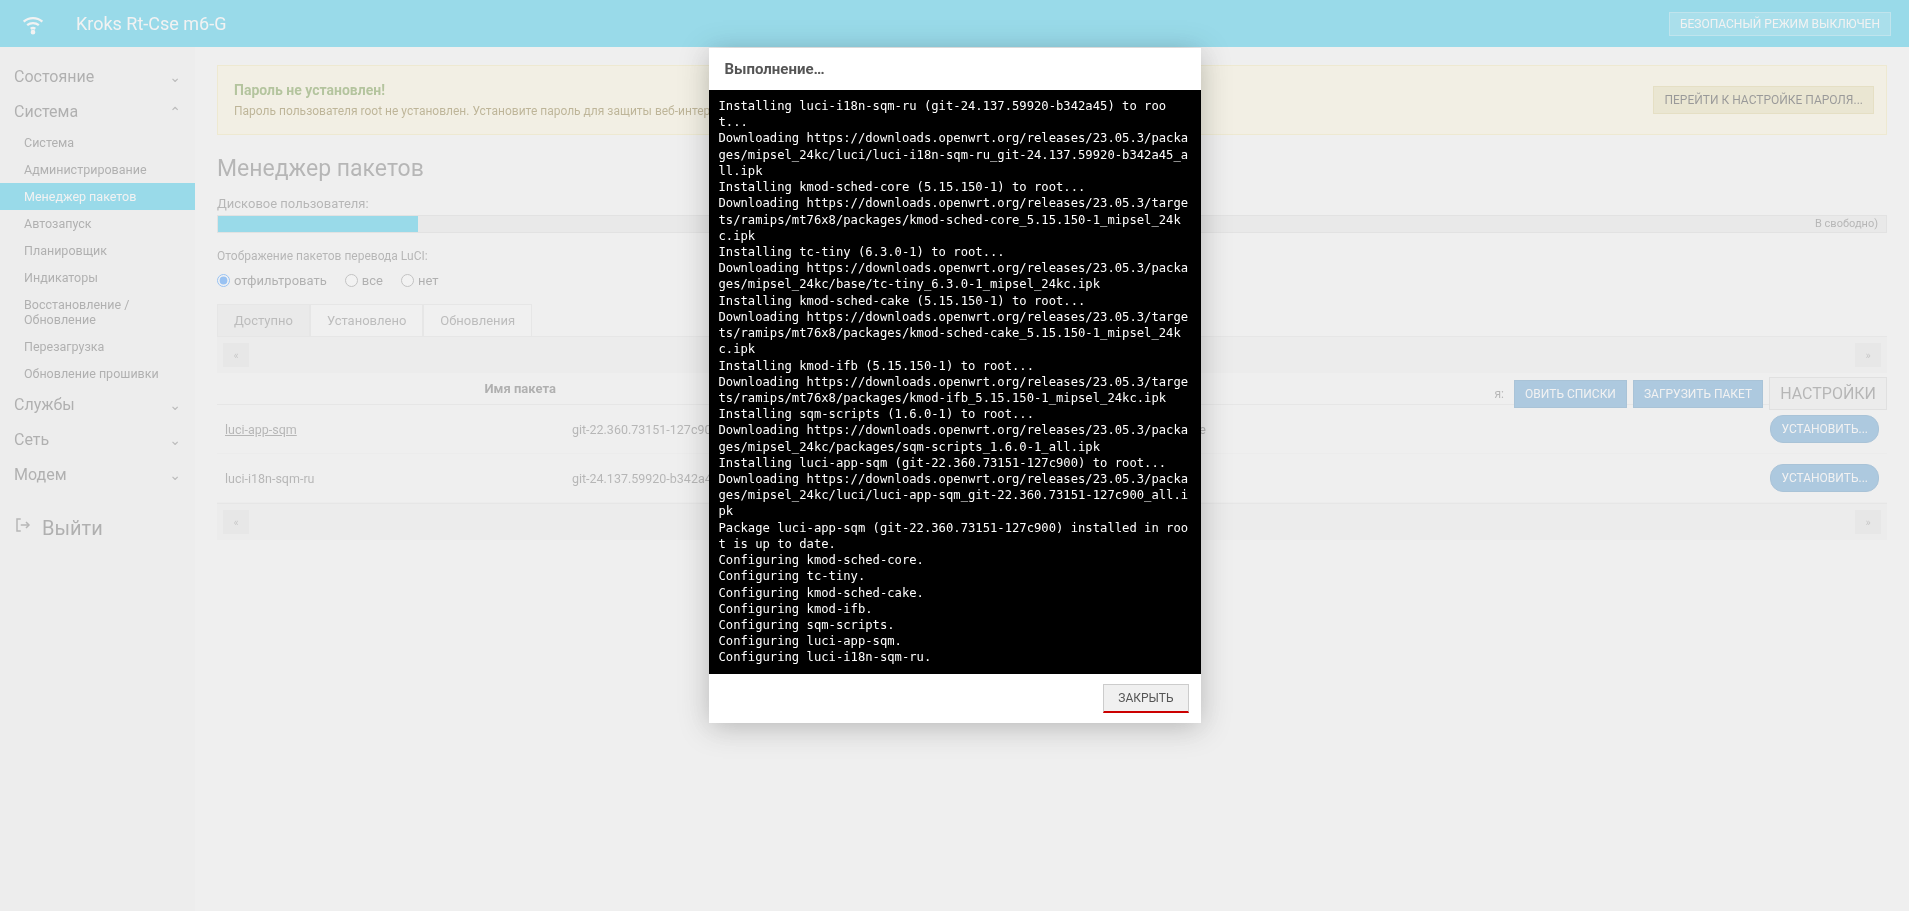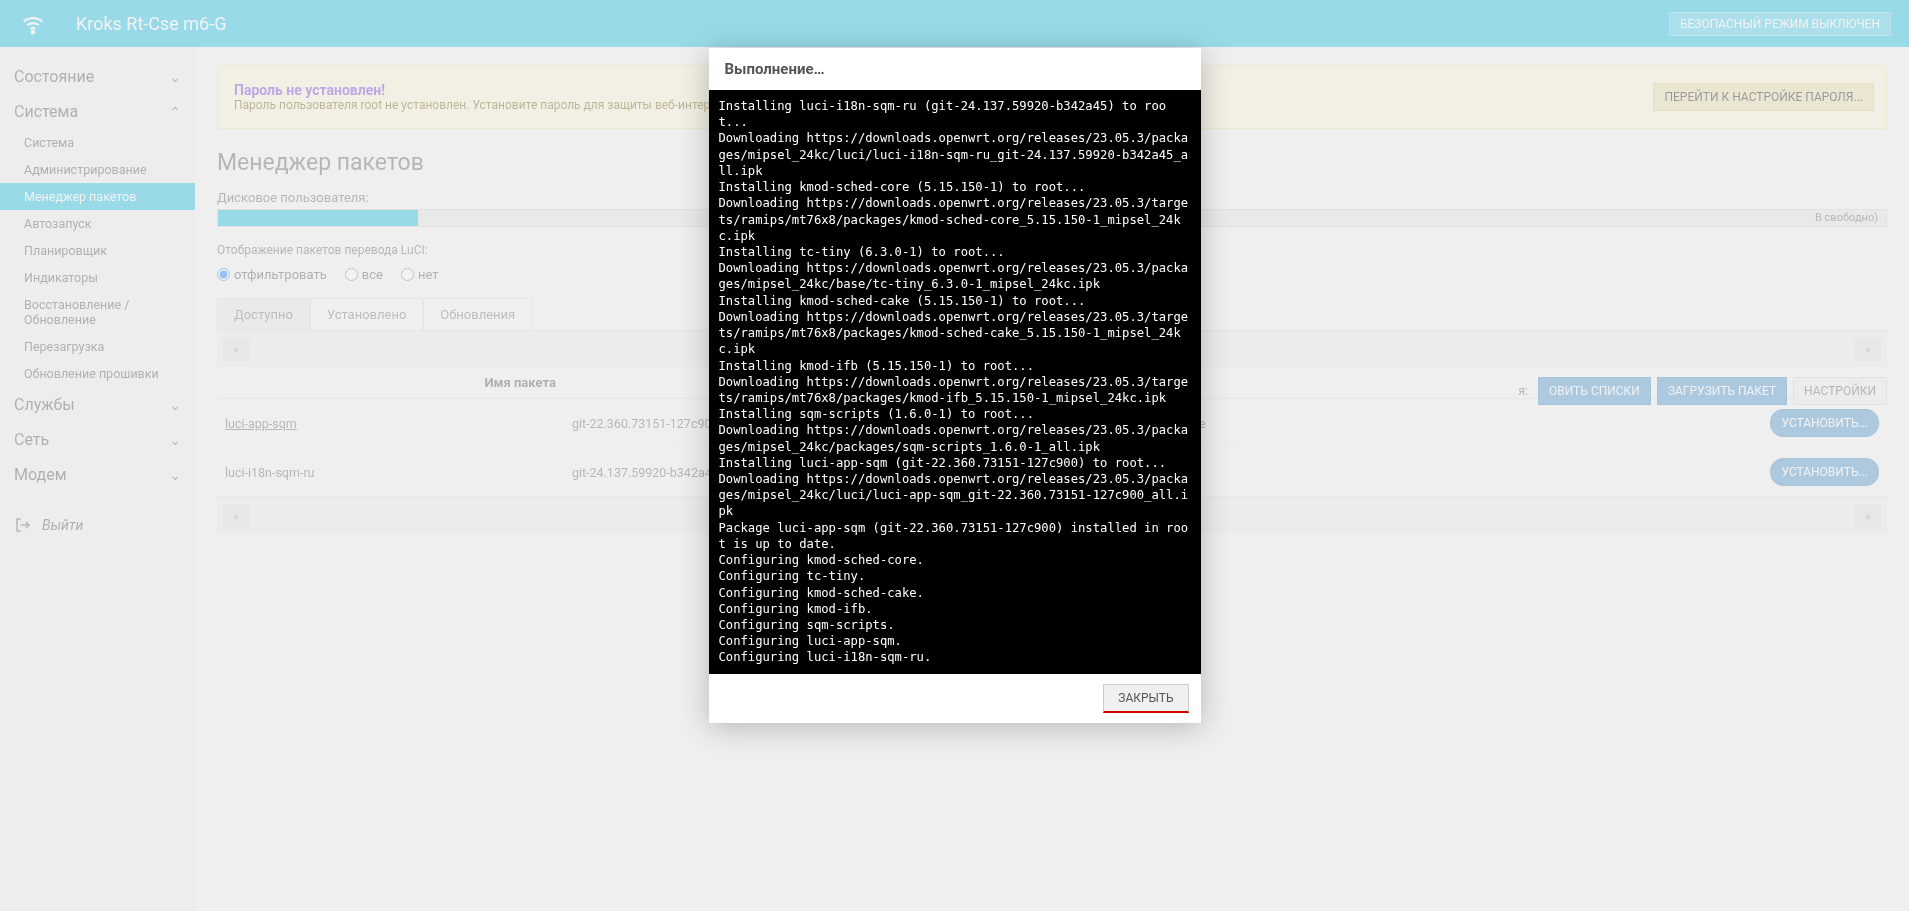--- a/index.html
+++ b/index.html
@@ -10,44 +10,44 @@
 .topbar .title { font-size: 18px; font-weight: 400; }
 .topbar .spacer { flex: 1; }
 .topbar .safemode { background: rgba(255,255,255,0.2); border: 1px solid rgba(255,255,255,0.3); color: #fff; padding: 4px 10px; font-size: 12px; }
 
 .layout { display: flex; height: calc(911px - 47px); }
 .sidebar { width: 195px; background: #f0f0f0; padding-top: 12px; }
 .nav-cat { display: flex; justify-content: space-between; align-items: center; padding: 8px 14px; font-size: 16px; color: #444; cursor: pointer; }
 .nav-cat .chev { font-size: 14px; color: #666; }
 .nav-item { padding: 6px 14px 6px 24px; font-size: 12.5px; color: #444; cursor: pointer; }
 .nav-item.active { background: #00bbe6; color: #fff; }
-.logout { display: flex; align-items: center; gap: 10px; padding: 10px 14px; font-size: 14px; color: #444; margin-top: 14px; font-style: italic; }
+.logout { display: flex; gap: 10px; padding: 10px 14px; font-size: 20px; color: #444; margin-top: 14px; }
 .logout .ico { width: 18px; height: 18px; display:flex;align-items:center;justify-content:center;}
 
 .main { flex: 1; padding: 18px 22px; overflow: auto; position: relative; }
 .alert { background: #fff7d6; border: 1px solid #f3e6a1; padding: 16px; margin-bottom: 20px; position: relative; }
-.alert h4 { color: #6d28d9; font-size: 14px; }
+.alert h4 { color: #4d7c0f; font-size: 14px; margin-bottom: 6px; }
 .alert p { color: #6b5200; font-size: 12px; }
 .alert-btn { position: absolute; right: 12px; top: 50%; transform: translateY(-50%); background: #e8dca3; border: 1px solid #d9c97b; padding: 6px 10px; font-size: 12px; }
 
 h1.page { font-weight: 400; font-size: 23px; color: #555; margin-bottom: 14px; }
 
 label.sectionlbl { display:block; font-size: 13px; color: #555; margin-bottom: 4px; }
 .diskbar { height: 18px; background: #e4e4e4; position: relative; border: 1px solid #d2d2d2; margin-bottom: 16px; }
 .diskbar .fill { background: #00bbe6; height: 100%; width: 12%; }
 .diskbar .txt { position: absolute; right: 8px; top: 1px; font-size: 11px; color: #555; }
 
 .filterrow { display: flex; align-items: flex-end; gap: 0; margin-bottom: 8px; }
 .filterrow .col { margin-right: 20px; }
 .filterrow input[type=text] { border: none; border-bottom: 1px solid #888; background: transparent; padding: 4px 0; font-size: 13px; width: 140px; outline:none;}
 .btn-flat { background: none; border: none; color: #444; font-size: 12px; padding: 6px 10px; cursor: pointer; }
 .actionrow { position: absolute; right: 22px; top: 330px; display:flex; gap:6px;align-items:center; font-size:12px;color:#555;}
 .action-lbl { margin-right:4px;}
 .btn-prim { background: #3a89c9; color: #fff; border: 1px solid #2f78b3; padding: 6px 10px; font-size: 12px; cursor: pointer; }
-.btn-sec { background: #eee; color: #555; border: 1px solid #ccc; padding: 6px 10px; font-size: 12px; cursor: pointer; }
+.btn-sec { background: #eee; color: #555; border: 1px solid #ccc; padding: 6px 10px; font-size: 16px; cursor: pointer; }
 
 .radiorow { margin: 10px 0 16px 0; font-size: 13px; color: #444; display:flex; gap:18px;align-items:center;}
 .radiorow label { display:flex;align-items:center;gap:4px; }
 
 .tabs { display: flex; }
 .tab { padding: 8px 16px; font-size: 13px; color: #666; border: 1px solid #ddd; border-bottom: none; background: #f8f8f8; cursor: pointer; }
 .tab.active { background: #e8e8e8; }
 .pager { background: #eee; border-top: 1px solid #ddd; padding: 6px; display:flex; gap:4px;}
 .pager .pg { width: 26px; height: 24px; background: #e0e0e0; display:flex;align-items:center;justify-content:center; color:#888; font-size:11px;}
 

